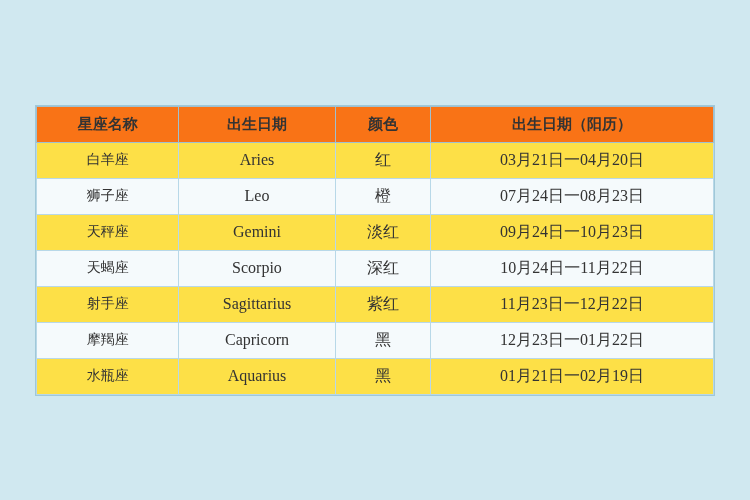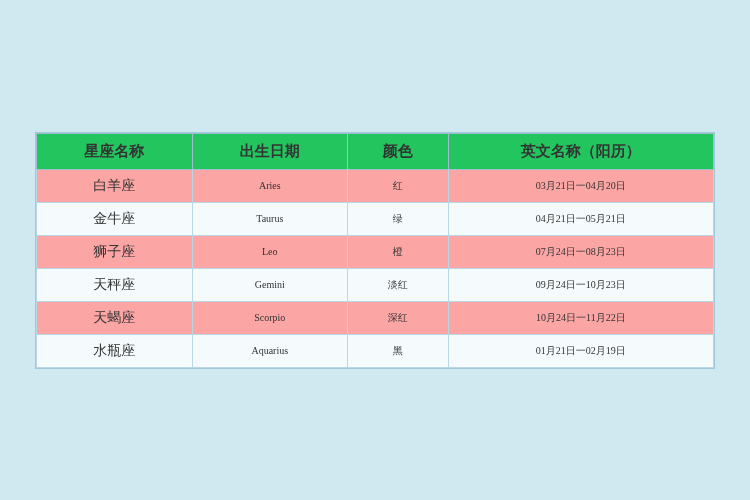--- a/index.html
+++ b/index.html
@@ -23,45 +23,45 @@
       border: 1px solid #a0c8d8;
       width: 680px;
     }
 
     table {
       width: 100%;
       border-collapse: collapse;
     }
 
     thead tr {
-      background-color: #22c55e;
+      background-color: #f97316;
     }
 
     thead th {
       border: 1px solid #a0c0d0;
       padding: 8px 12px;
       text-align: center;
       font-size: 15px;
       font-weight: bold;
       color: #333;
     }
 
     tbody tr {
-      background-color: #fca5a5;
+      background-color: #fde047;
     }
 
     tbody tr:nth-child(even) {
       background-color: #f5fafc;
     }
 
     tbody td {
       border: 1px solid #b8d8e8;
       padding: 7px 12px;
       text-align: center;
-      font-size: 10px;
+      font-size: 16px;
       color: #333;
     }
 
     tbody td:first-child {
       font-size: 14px;
     }
 
     tbody td:nth-child(2) {
       font-style: normal;
     }
@@ -70,56 +70,62 @@
 <body>
 
 <div class="table-container">
   <table>
     <thead>
       <tr>
 
       <th>星座名称</th>
           <th>出生日期</th>
           <th>颜色</th>
-          <th>英文名称（阳历）</th>
+          <th>出生日期（阳历）</th>
         </tr>
     </thead>
     <tbody>
 
     <tr>
           <td>白羊座</td>
           <td>Aries</td>
           <td>红</td>
           <td>03月21日一04月20日</td>
-        </tr>
-        <tr>
-          <td>金牛座</td>
-          <td>Taurus</td>
-          <td>绿</td>
-          <td>04月21日一05月21日</td>
         </tr>
         <tr>
           <td>狮子座</td>
           <td>Leo</td>
           <td>橙</td>
           <td>07月24日一08月23日</td>
         </tr>
         <tr>
           <td>天秤座</td>
           <td>Gemini</td>
           <td>淡红</td>
           <td>09月24日一10月23日</td>
         </tr>
         <tr>
           <td>天蝎座</td>
           <td>Scorpio</td>
           <td>深红</td>
           <td>10月24日一11月22日</td>
         </tr>
         <tr>
+          <td>射手座</td>
+          <td>Sagittarius</td>
+          <td>紫红</td>
+          <td>11月23日一12月22日</td>
+        </tr>
+        <tr>
+          <td>摩羯座</td>
+          <td>Capricorn</td>
+          <td>黑</td>
+          <td>12月23日一01月22日</td>
+        </tr>
+        <tr>
           <td>水瓶座</td>
           <td>Aquarius</td>
           <td>黑</td>
           <td>01月21日一02月19日</td>
         </tr>
       </tbody>
   </table>
 </div>
 
 </body></html>

